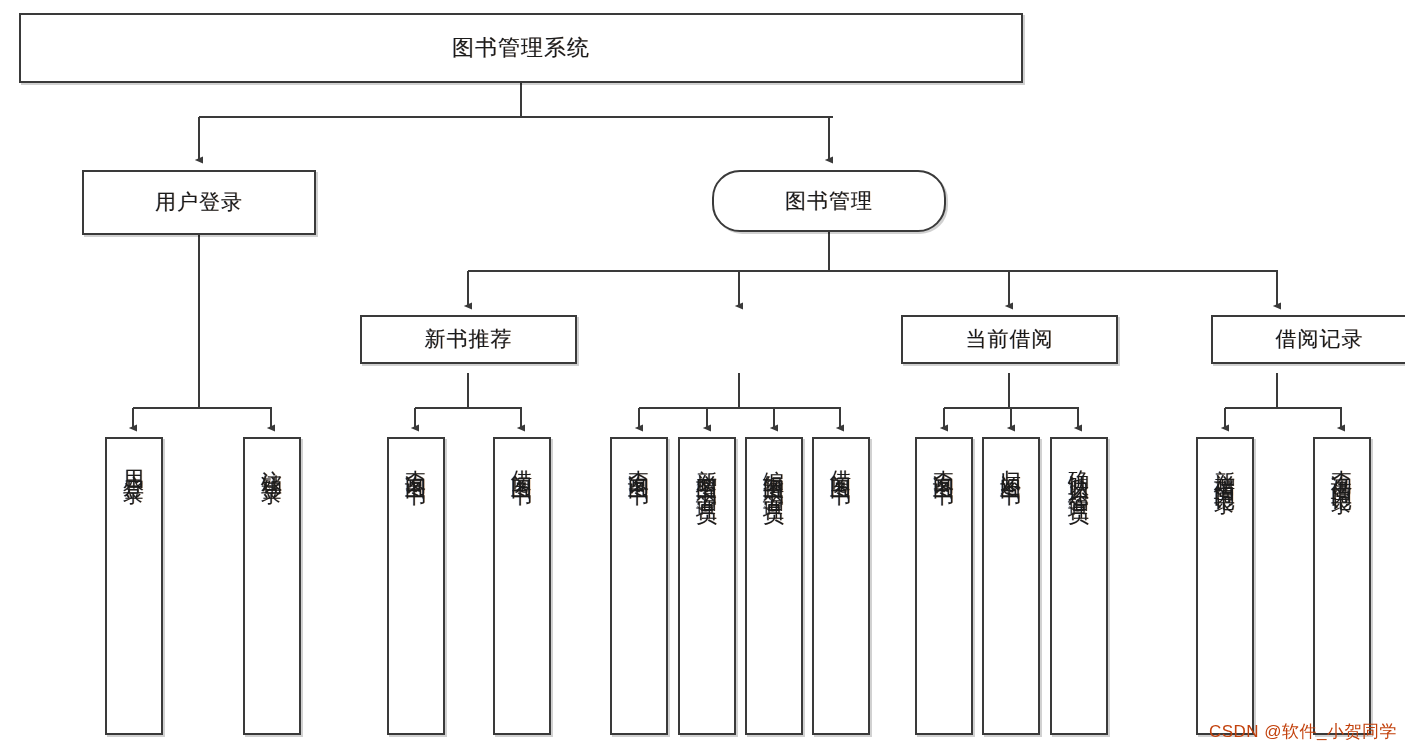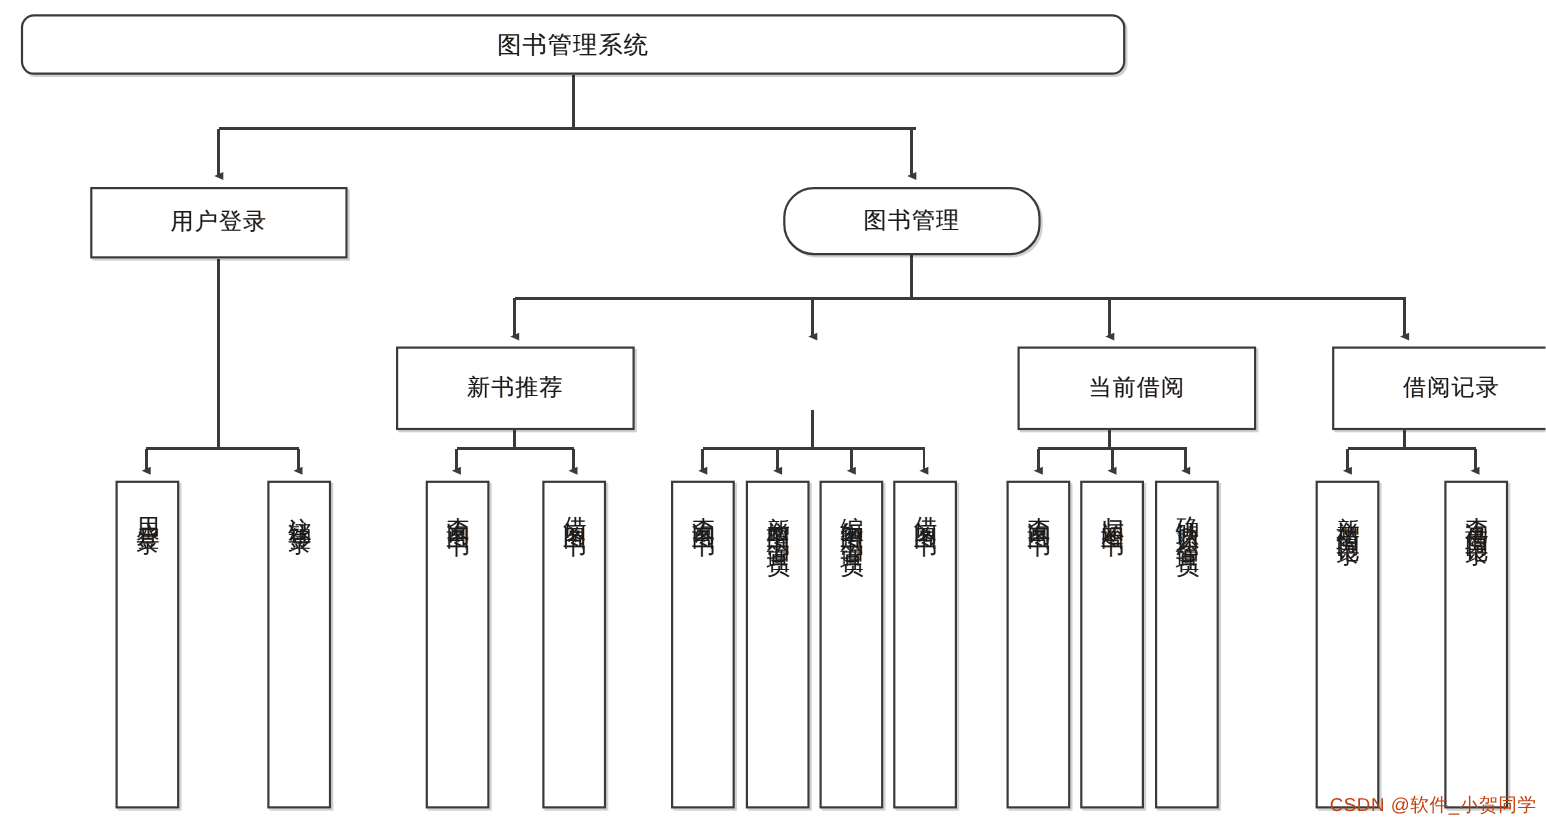--- a/index.html
+++ b/index.html
@@ -29,29 +29,29 @@
   .node .label{
     display:block;
     text-align:center;
     letter-spacing:1px;
     line-height:1.25;
     color:#1b1b1b;
     text-shadow:0.5px 0 0 rgba(180,110,40,0.35), -0.5px 0 0 rgba(60,110,190,0.30);
   }
 
   
-  .n-root{left:19px;top:13px;width:1004px;height:55px;border-radius:12px;}
+  .n-root{left:19px;top:13px;width:1004px;height:70px;}
   .n-root .label{font-size:22px;}
 
   
   .n-l2{height:65px;}
   .n-l2 .label{font-size:21px;}
 
   
-  .n-l3{height:76px;}
+  .n-l3{height:49px;}
   .n-l3 .label{font-size:21px;}
 
   
   .n-leaf{
     top:437px;height:298px;width:58px;
     align-items:flex-start;
     justify-content:center;
     padding-top:14px;
   }
   .n-leaf .label{
@@ -135,21 +135,21 @@
   <div class="node n-l2" style="left:82px;top:170px;width:234px;">
     <span class="label">用户登录</span>
   </div>
   <div class="node n-l2" style="left:712px;top:170px;width:234px;height:62px;border-radius:28px;">
     <span class="label">图书管理</span>
   </div>
 
   <div class="node n-l3" style="left:360px;top:315px;width:217px;">
     <span class="label">新书推荐</span>
   </div>
-  <div class="node n-l3" style="left:901px;top:315px;width:217px;margin-left:24px;">
+  <div class="node n-l3" style="left:901px;top:315px;width:217px;">
     <span class="label">当前借阅</span>
   </div>
   <div class="node n-l3" style="left:1170px;top:315px;width:217px;margin-left:41px;">
     <span class="label">借阅记录</span>
   </div>
 
   <div class="node n-leaf" style="left:105px;">
     <span class="label">用户登录</span>
   </div>
   <div class="node n-leaf" style="left:243px;">

